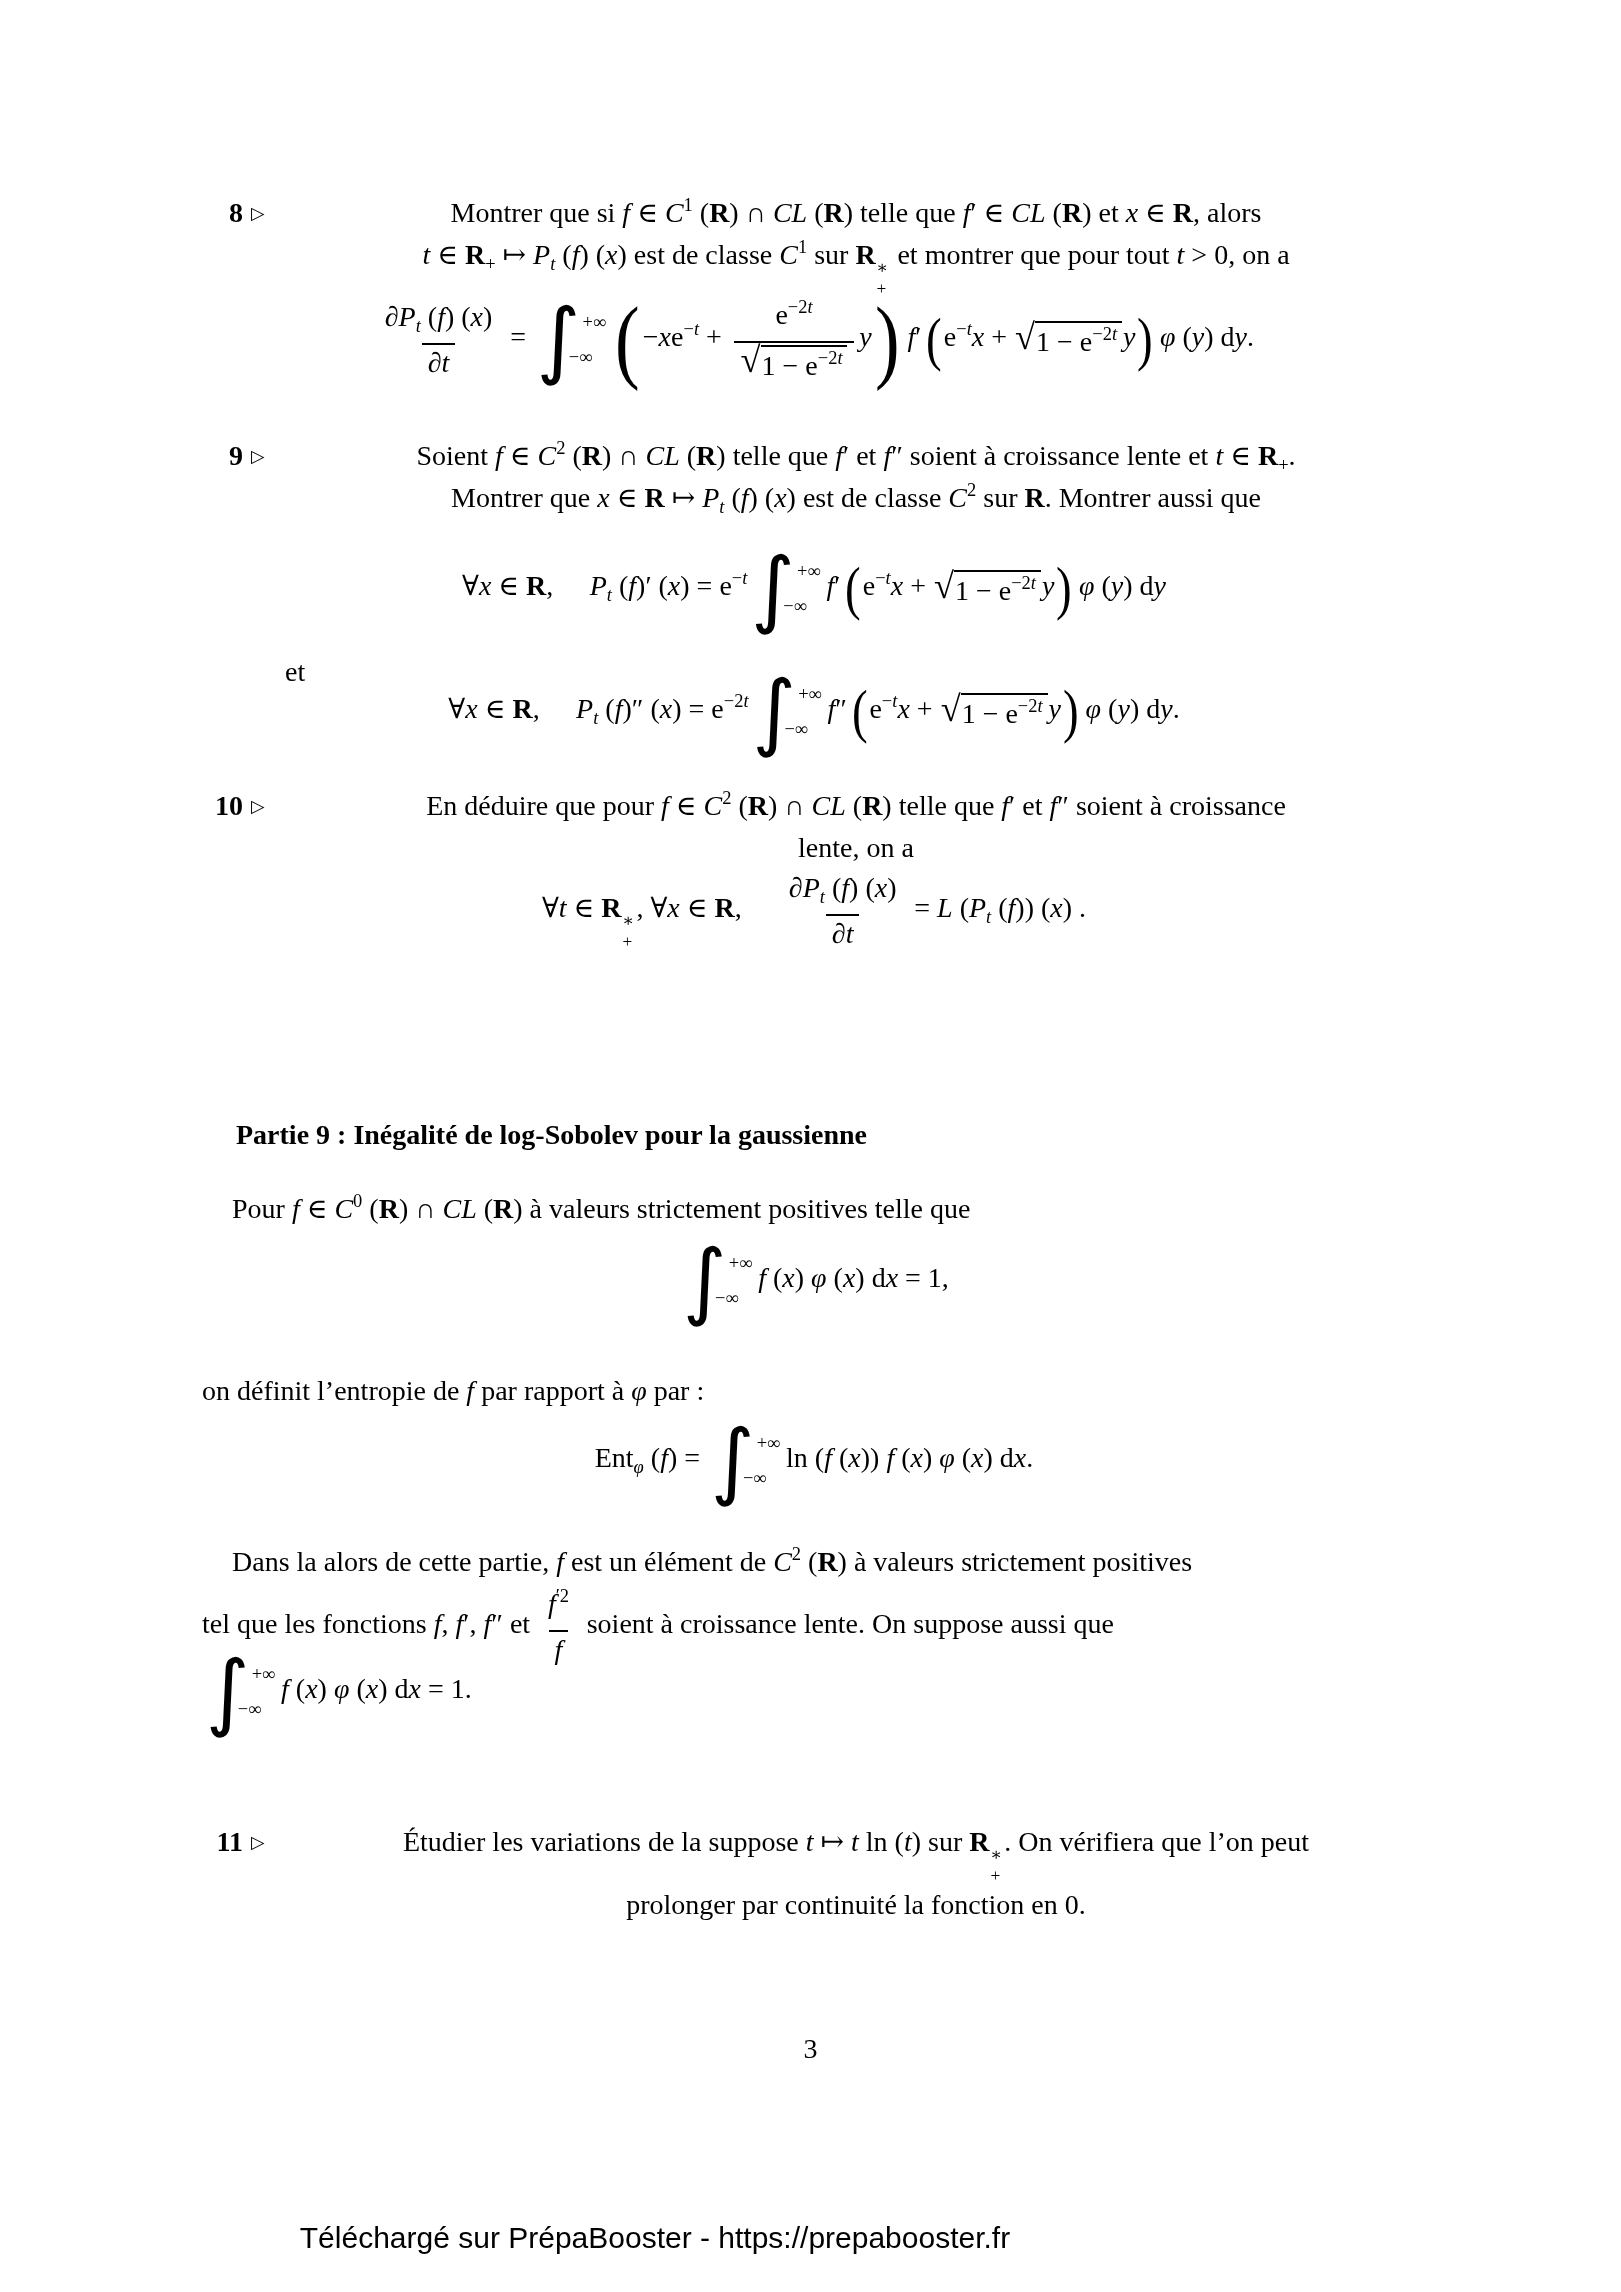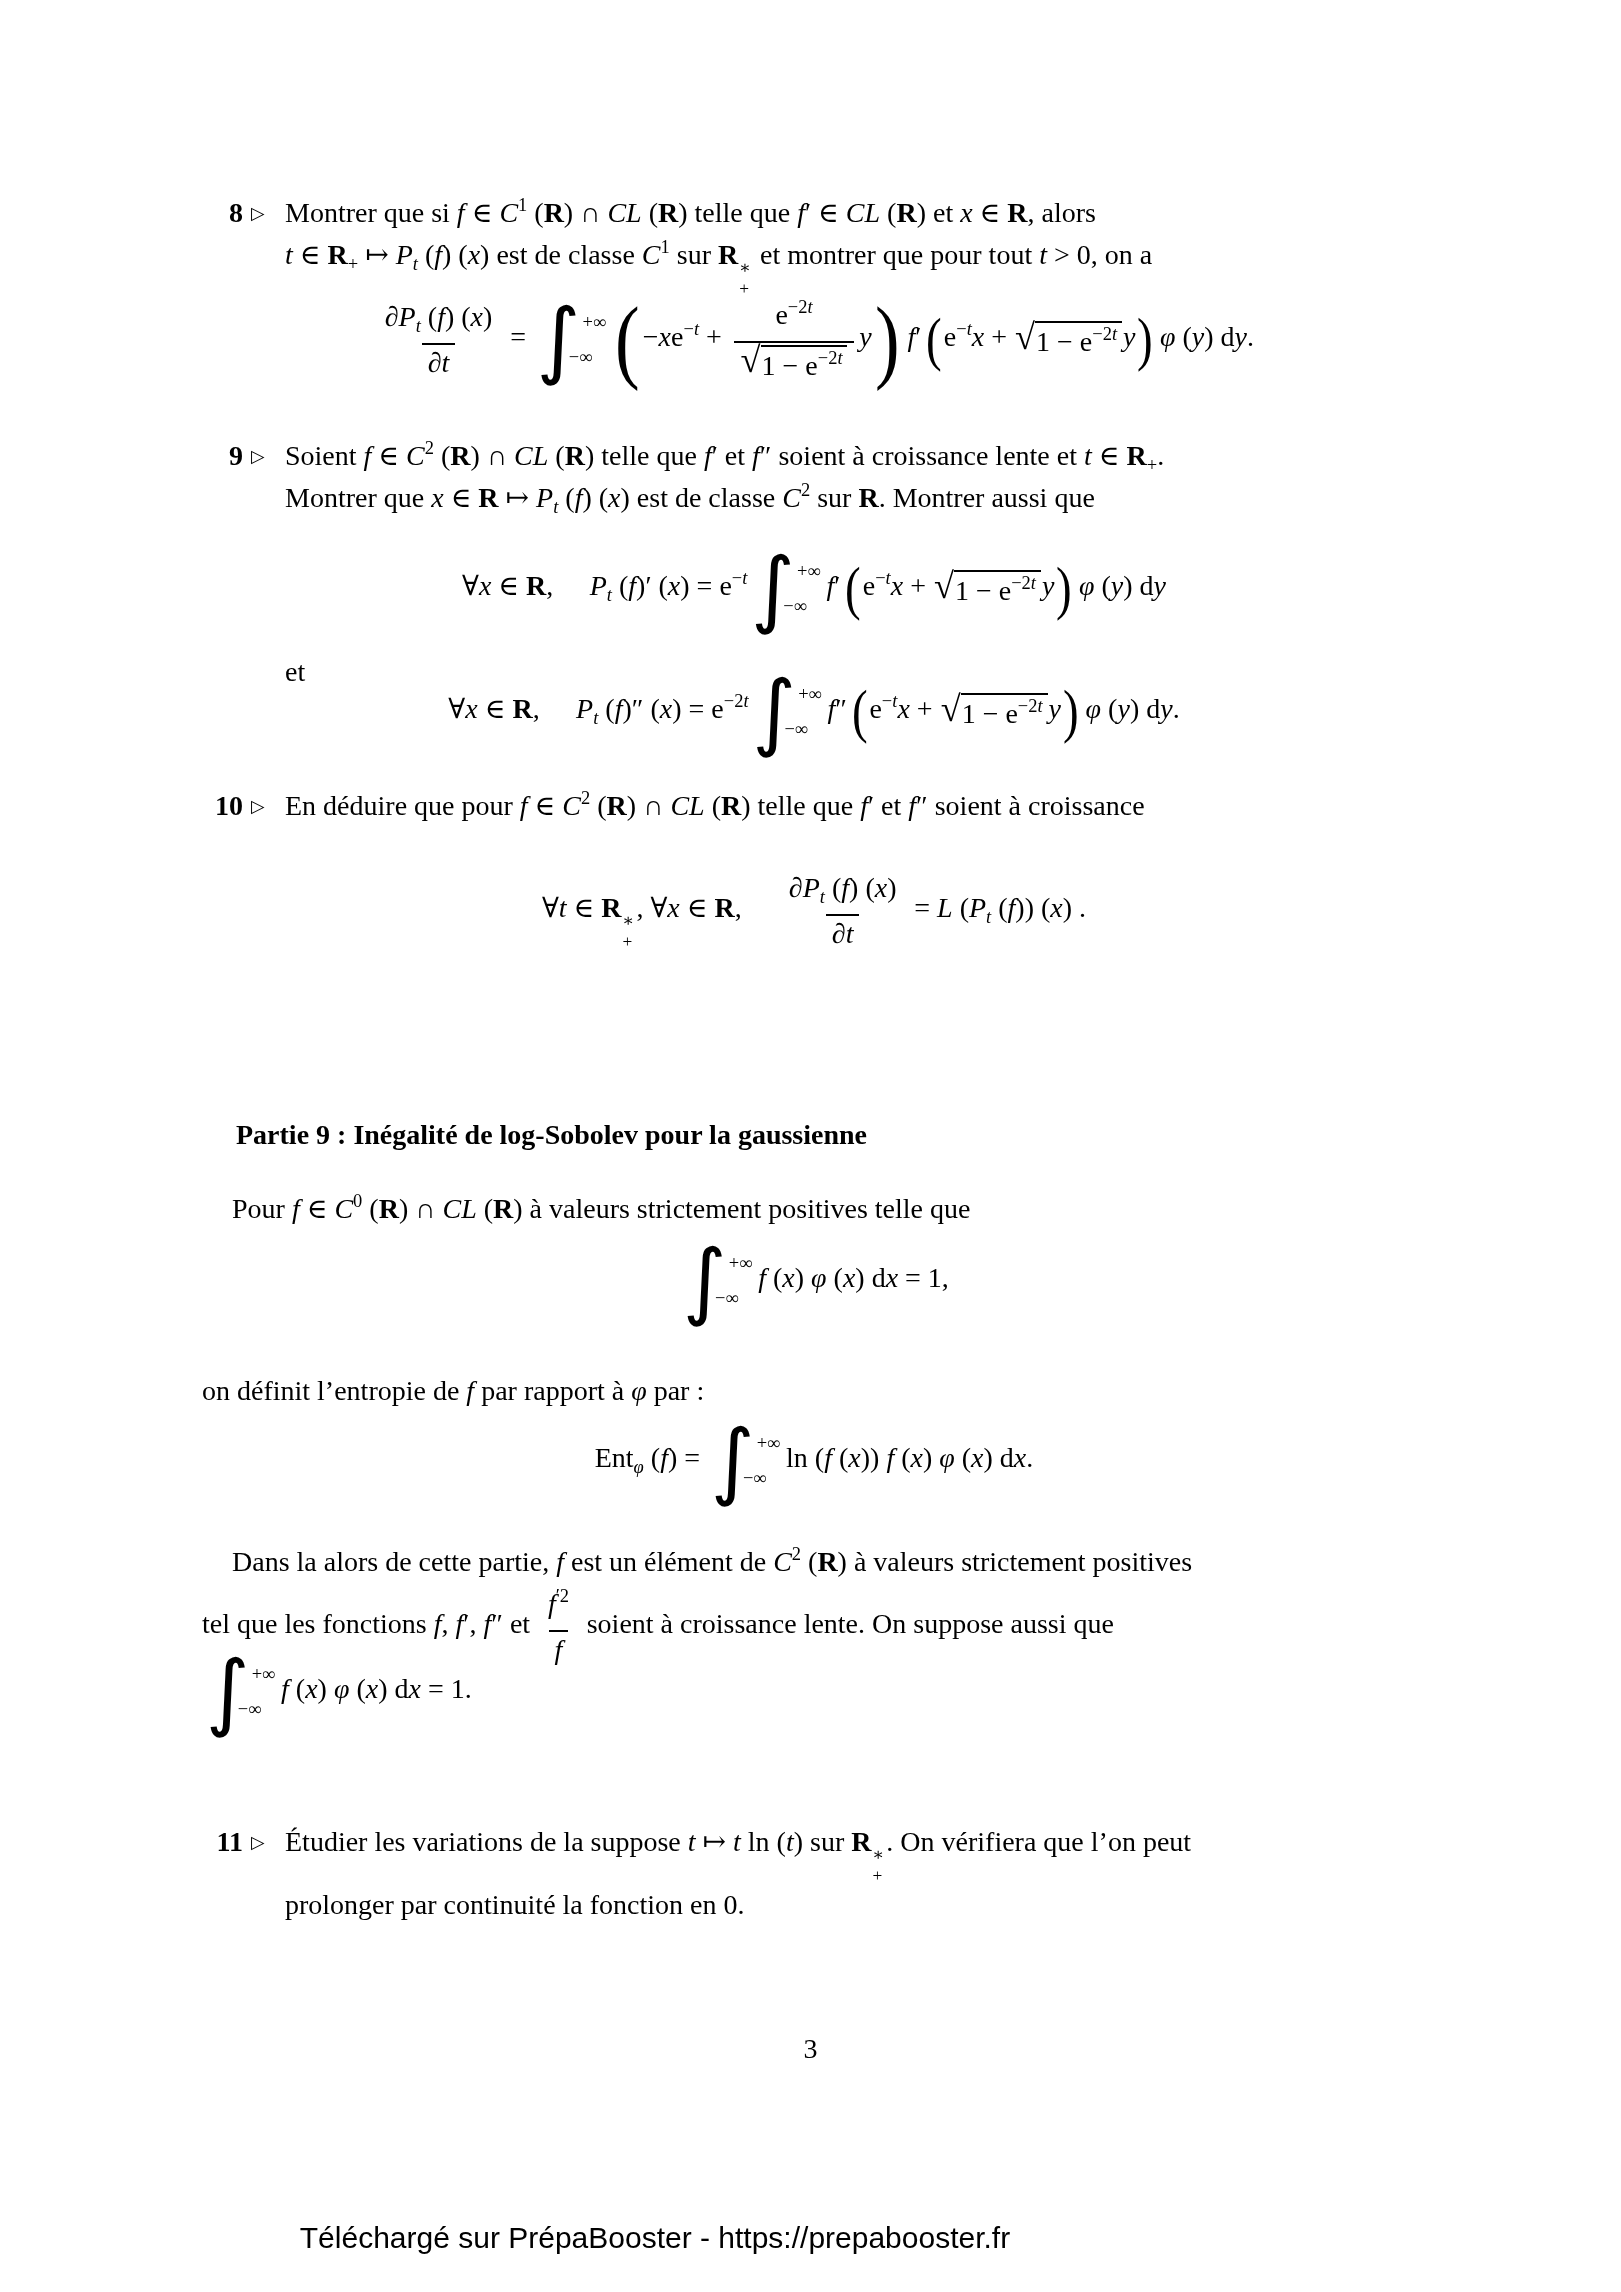--- a/index.html
+++ b/index.html
@@ -9,21 +9,21 @@
     background:#ffffff;
     font-family:"Liberation Serif","DejaVu Serif",serif;
     font-size:28px;color:#000;
     overflow:hidden;
     margin:0 auto;
   }
   .abs{position:absolute;}
   .question{position:absolute;left:202px;width:1225px;}
   .qnum{position:absolute;left:0;top:0;width:41px;text-align:right;font-weight:700;line-height:42px;}
   .qmark{position:absolute;left:49px;top:0;line-height:42px;font-size:17.6px;font-family:"DejaVu Sans",sans-serif;}
-  .qbody{margin-left:83px;}
+  .qbody{margin-left:83px;text-align:center;}
   .qline{line-height:42px;white-space:nowrap;}
   .para-line{line-height:42px;white-space:nowrap;}
   .eq{position:absolute;left:202px;width:1224px;text-align:center;line-height:1.15;white-space:nowrap;}
   .eq-left{position:absolute;text-align:left;line-height:1.15;white-space:nowrap;}
   .it{font-style:italic;}
   .bd{font-weight:700;}
   .sup{font-size:66%;vertical-align:0.6em;line-height:0;}
   .sub{font-size:66%;vertical-align:-0.3em;line-height:0;}
   .ssk{display:inline-flex;flex-direction:column;align-items:flex-start;font-size:62%;line-height:1;vertical-align:-0.5em;margin:0 2px 0 1px;}
   .ssk-t{margin-bottom:3.9px;}
@@ -111,20 +111,21 @@
       </span><span class="it">f</span><span>″</span><span style="display: inline-block; width: 0.1em;"></span><span class="big" style="font-size: 2.1em;">(</span><span>e</span><span class="sup"><span>−</span><span class="it">t</span></span><span class="it">x</span><span> + </span><span class="sqrt">
         <span class="rad">√</span>
         <span class="cnt"><span>1 − e</span><span class="sup"><span>−2</span><span class="it">t</span></span></span>
       </span><span class="it">y</span><span class="big" style="font-size: 2.1em;">)</span><span style="display: inline-block; width: 0.18em;"></span><span class="it">φ</span><span> (</span><span class="it">y</span><span>) d</span><span class="it">y</span><span>.</span></div>
 
   <section class="question" style="top:785px;">
     <span class="qnum">10</span>
     <span class="qmark">▷</span>
     <div class="qbody">
       <div class="qline"><span>En déduire que pour </span><span class="it">f</span><span> ∈ </span><span class="it">C</span><span class="sup"><span>2</span></span><span> (</span><span class="bd">R</span><span>) ∩ </span><span class="it">CL</span><span> (</span><span class="bd">R</span><span>) telle que </span><span class="it">f</span><span>′</span><span> et </span><span class="it">f</span><span>″</span><span> soient à croissance</span></div>
+      <div class="qline"><span>lente, on a</span></div>
     </div>
   </section>
 
   <div class="eq" style="top:870px;"><span>∀</span><span class="it">t</span><span> ∈ </span><span class="bd">R</span><span class="ssk">
         <span class="ssk-t"><span>∗</span></span>
         <span class="ssk-b"><span>+</span></span>
       </span><span>, ∀</span><span class="it">x</span><span> ∈ </span><span class="bd">R</span><span>,</span><span style="display: inline-block; width: 1.3em;"></span><span class="frac">
         <span class="num"><span class="it">∂</span><span class="it">P</span><span class="sub"><span class="it">t</span></span><span> (</span><span class="it">f</span><span>) (</span><span class="it">x</span><span>)</span></span>
         <span class="den"><span class="it">∂</span><span class="it">t</span></span>
       </span><span> = </span><span class="it">L</span><span> (</span><span class="it">P</span><span class="sub"><span class="it">t</span></span><span> (</span><span class="it">f</span><span>)) (</span><span class="it">x</span><span>) .</span></div>

